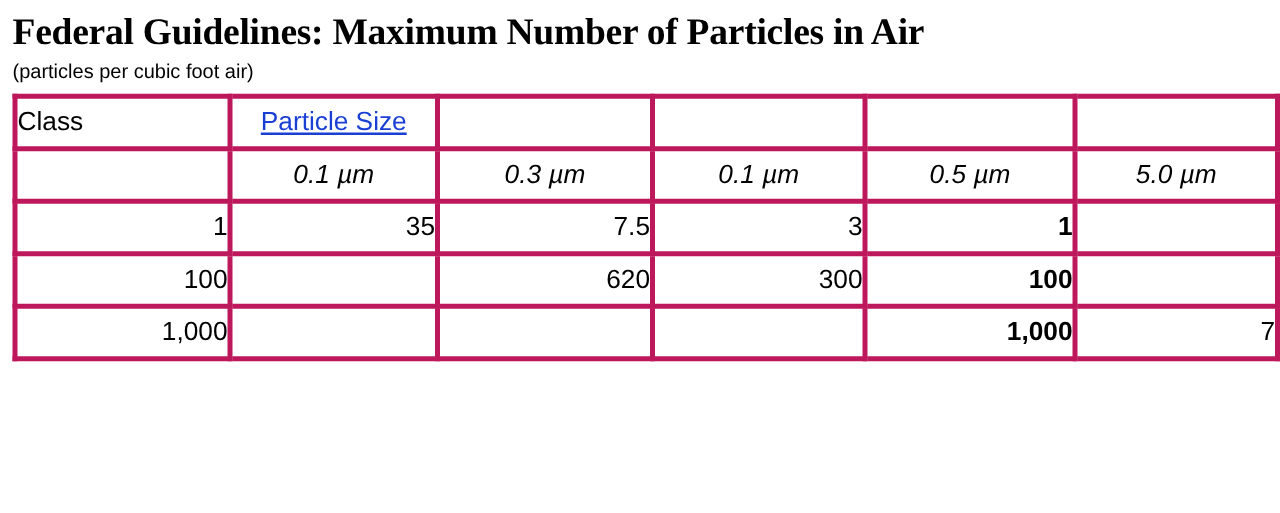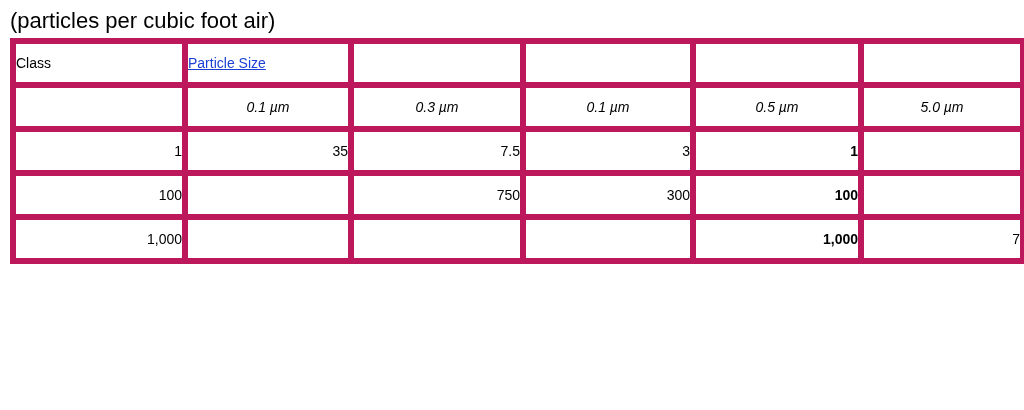--- a/index.html
+++ b/index.html
@@ -25,75 +25,76 @@
     font-family: "Liberation Serif", serif;
     font-weight: bold;
     font-size: 30px;
     line-height: 36px;
     letter-spacing: -0.2px;
     white-space: nowrap;
     margin: 0 0 1px 2px;
   }
   .subtitle {
     font-family: "Liberation Sans", sans-serif;
-    font-size: 22px;
+    font-size: 16px;
     line-height: 26px;
     margin: 0 0 4px 2px;
     white-space: nowrap;
   }
   table.guidelines {
     border-collapse: collapse;
     table-layout: fixed;
     width: 1010px;
     margin-left: 2px;
   }
   table.guidelines td {
-    border: 6px solid #be185d;
+    border: 4px solid #be185d;
     height: 38px;
     padding: 0 0;
-    font-size: 14px;
+    font-size: 21px;
     line-height: 22px;
     vertical-align: middle;
     overflow: hidden;
     white-space: nowrap;
   }
   col.c-class  { width: 172px; }
   col.c-s1     { width: 166px; }
   col.c-s2     { width: 172px; }
   col.c-s3     { width: 170px; }
   col.c-s4     { width: 168px; }
   col.c-s5     { width: 162px; }
 
   .cell-class-head {
     text-align: left;
   }
   .cell-link {
     color: #1a3fd4;
     text-decoration: underline;
-    text-align: left;
+    text-align: center;
   }
   .cell-size {
     font-style: italic;
     text-align: center;
   }
   .num {
     text-align: right;
   }
   .bold {
     font-weight: bold;
   }
   .empty {
     
   }
 </style>
 </head>
 <body>
 
 <div class="page">
 
+  <h1 class="title">Federal Guidelines: Maximum Number of Particles in Air</h1>
   <div class="subtitle">(particles per cubic foot air)</div>
 
   <table class="guidelines">
     <colgroup>
       <col class="c-class">
       <col class="c-s1">
       <col class="c-s2">
       <col class="c-s3">
       <col class="c-s4">
       <col class="c-s5">
@@ -120,21 +121,21 @@
         <td class="num">1</td>
         <td class="num">35</td>
         <td class="num">7.5</td>
         <td class="num">3</td>
         <td class="num bold">1</td>
         <td class="num"></td>
       </tr>
       <tr>
         <td class="num">100</td>
         <td class="num"></td>
-        <td class="num">750</td>
+        <td class="num">620</td>
         <td class="num">300</td>
         <td class="num bold">100</td>
         <td class="num"></td>
       </tr>
       <tr>
         <td class="num">1,000</td>
         <td class="num"></td>
         <td class="num"></td>
         <td class="num"></td>
         <td class="num bold">1,000</td>

